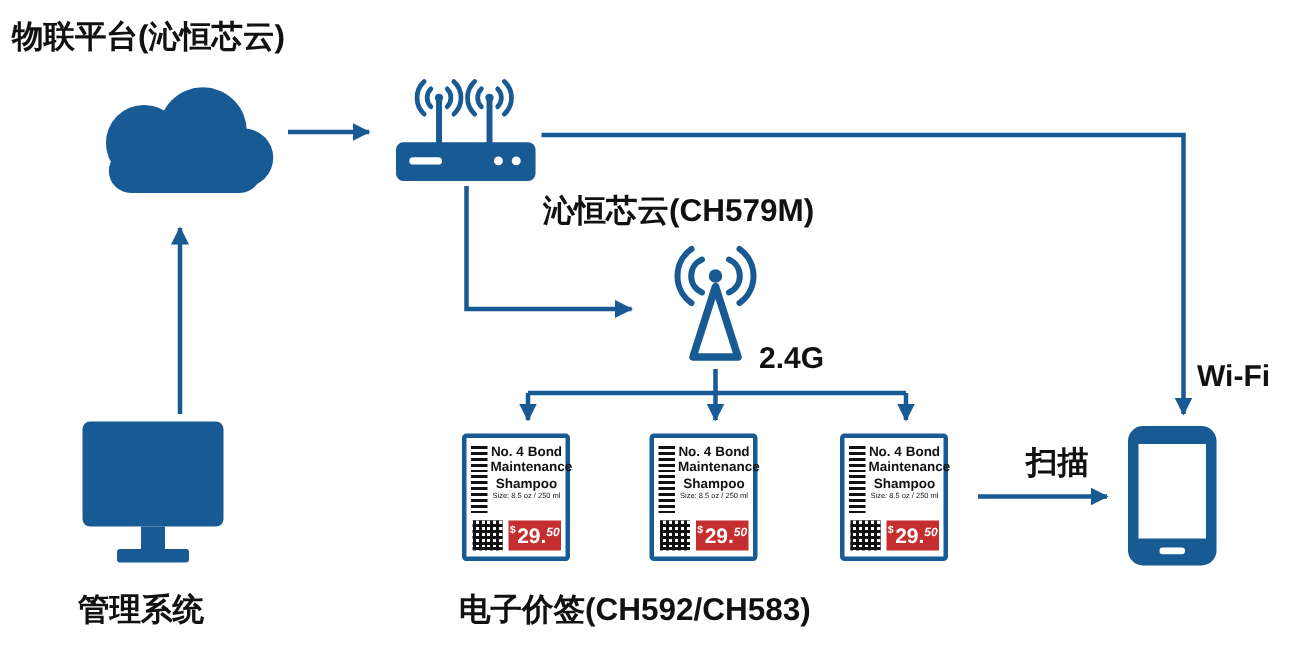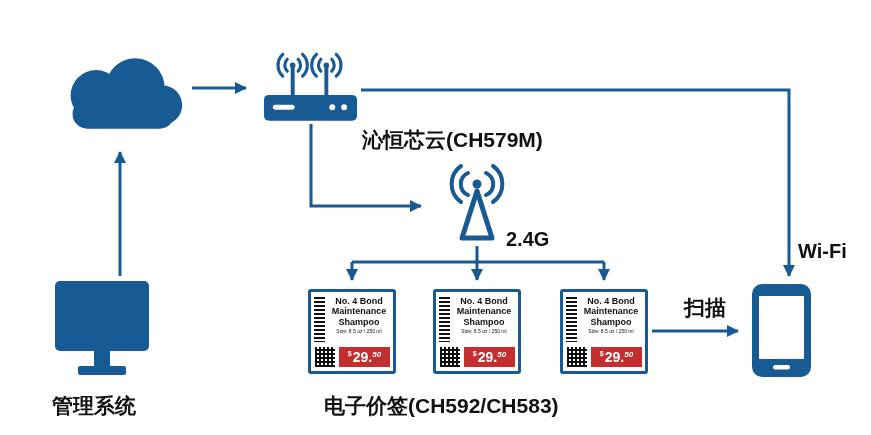--- a/index.html
+++ b/index.html
@@ -14,21 +14,21 @@
   .connectors{position:absolute;left:0;top:0;}
   .connectors path{stroke:var(--primary);stroke-width:3;fill:none;}
   .connectors .arrowhead{fill:var(--primary);stroke:none;}
 
   .icon{position:absolute;color:var(--primary);}
 
   .label{position:absolute;font-weight:700;font-size:21px;color:var(--ink);white-space:nowrap;}
   .label.small{font-size:20px;font-weight:600;}
 
   
-  .tag{position:absolute;top:289px;width:88px;height:85px;background:#fff;
+  .tag{position:absolute;top:289px;width:72px;height:85px;background:#fff;
        border:3px solid var(--primary);border-radius:3px;}
   .tag.t1{left:308px;} .tag.t2{left:433px;} .tag.t3{left:560px;}
   .barcode{position:absolute;left:3px;top:5px;width:11px;height:45px;
        background:repeating-linear-gradient(to bottom,#111 0 2px,#fff 2px 4px);}
   .tag-text{position:absolute;left:16px;top:4px;right:2px;text-align:center;color:var(--ink);}
   .tag-text .l1{font-size:9px;font-weight:700;line-height:1.15;}
   .tag-text .l4{font-size:5px;line-height:1.3;margin-top:1px;}
   .qr{position:absolute;left:4px;bottom:4px;width:20px;height:20px;
        background-image:repeating-linear-gradient(0deg,#111 0 2px,transparent 2px 4px),
                         repeating-linear-gradient(90deg,#111 0 2px,#fff 2px 4px);}
@@ -54,25 +54,26 @@
     <path d="M311,124 V206 H421" marker-end="url(#arw)"></path>
     <path d="M361,90 H789 V276" marker-end="url(#arw)"></path>
     <path d="M477,246 V262"></path>
     <path d="M352,262 H604"></path>
     <path d="M352,262 V280" marker-end="url(#arw)"></path>
     <path d="M477,262 V280" marker-end="url(#arw)"></path>
     <path d="M604,262 V280" marker-end="url(#arw)"></path>
     <path d="M652,331 H738" marker-end="url(#arw)"></path>
   </svg>
 
+  <div class="label" style="left:8px;top:10px">物联平台(沁恒芯云)</div>
   <div class="label" style="left:362px;top:126px">沁恒芯云(CH579M)</div>
   <div class="label small" style="left:506px;top:228px">2.4G</div>
   <div class="label small" style="left:798px;top:240px">Wi-Fi</div>
   <div class="label" style="left:684px;top:294px">扫描</div>
-  <div class="label" style="left:324px;top:392px">电子价签(CH592/CH583)</div>
+  <div class="label" style="left:306px;top:392px">电子价签(CH592/CH583)</div>
   <div class="label" style="left:52px;top:392px">管理系统</div>
 
   <svg class="icon" style="left:53px;top:48px" width="137" height="84" viewBox="0 0 140 85">
     <g fill="currentColor">
       <circle cx="44" cy="48" r="26"></circle>
       <circle cx="84" cy="40" r="30"></circle>
       <circle cx="112" cy="58" r="20"></circle>
       <rect x="20" y="52" width="104" height="30" rx="15"></rect>
     </g>
   </svg>

